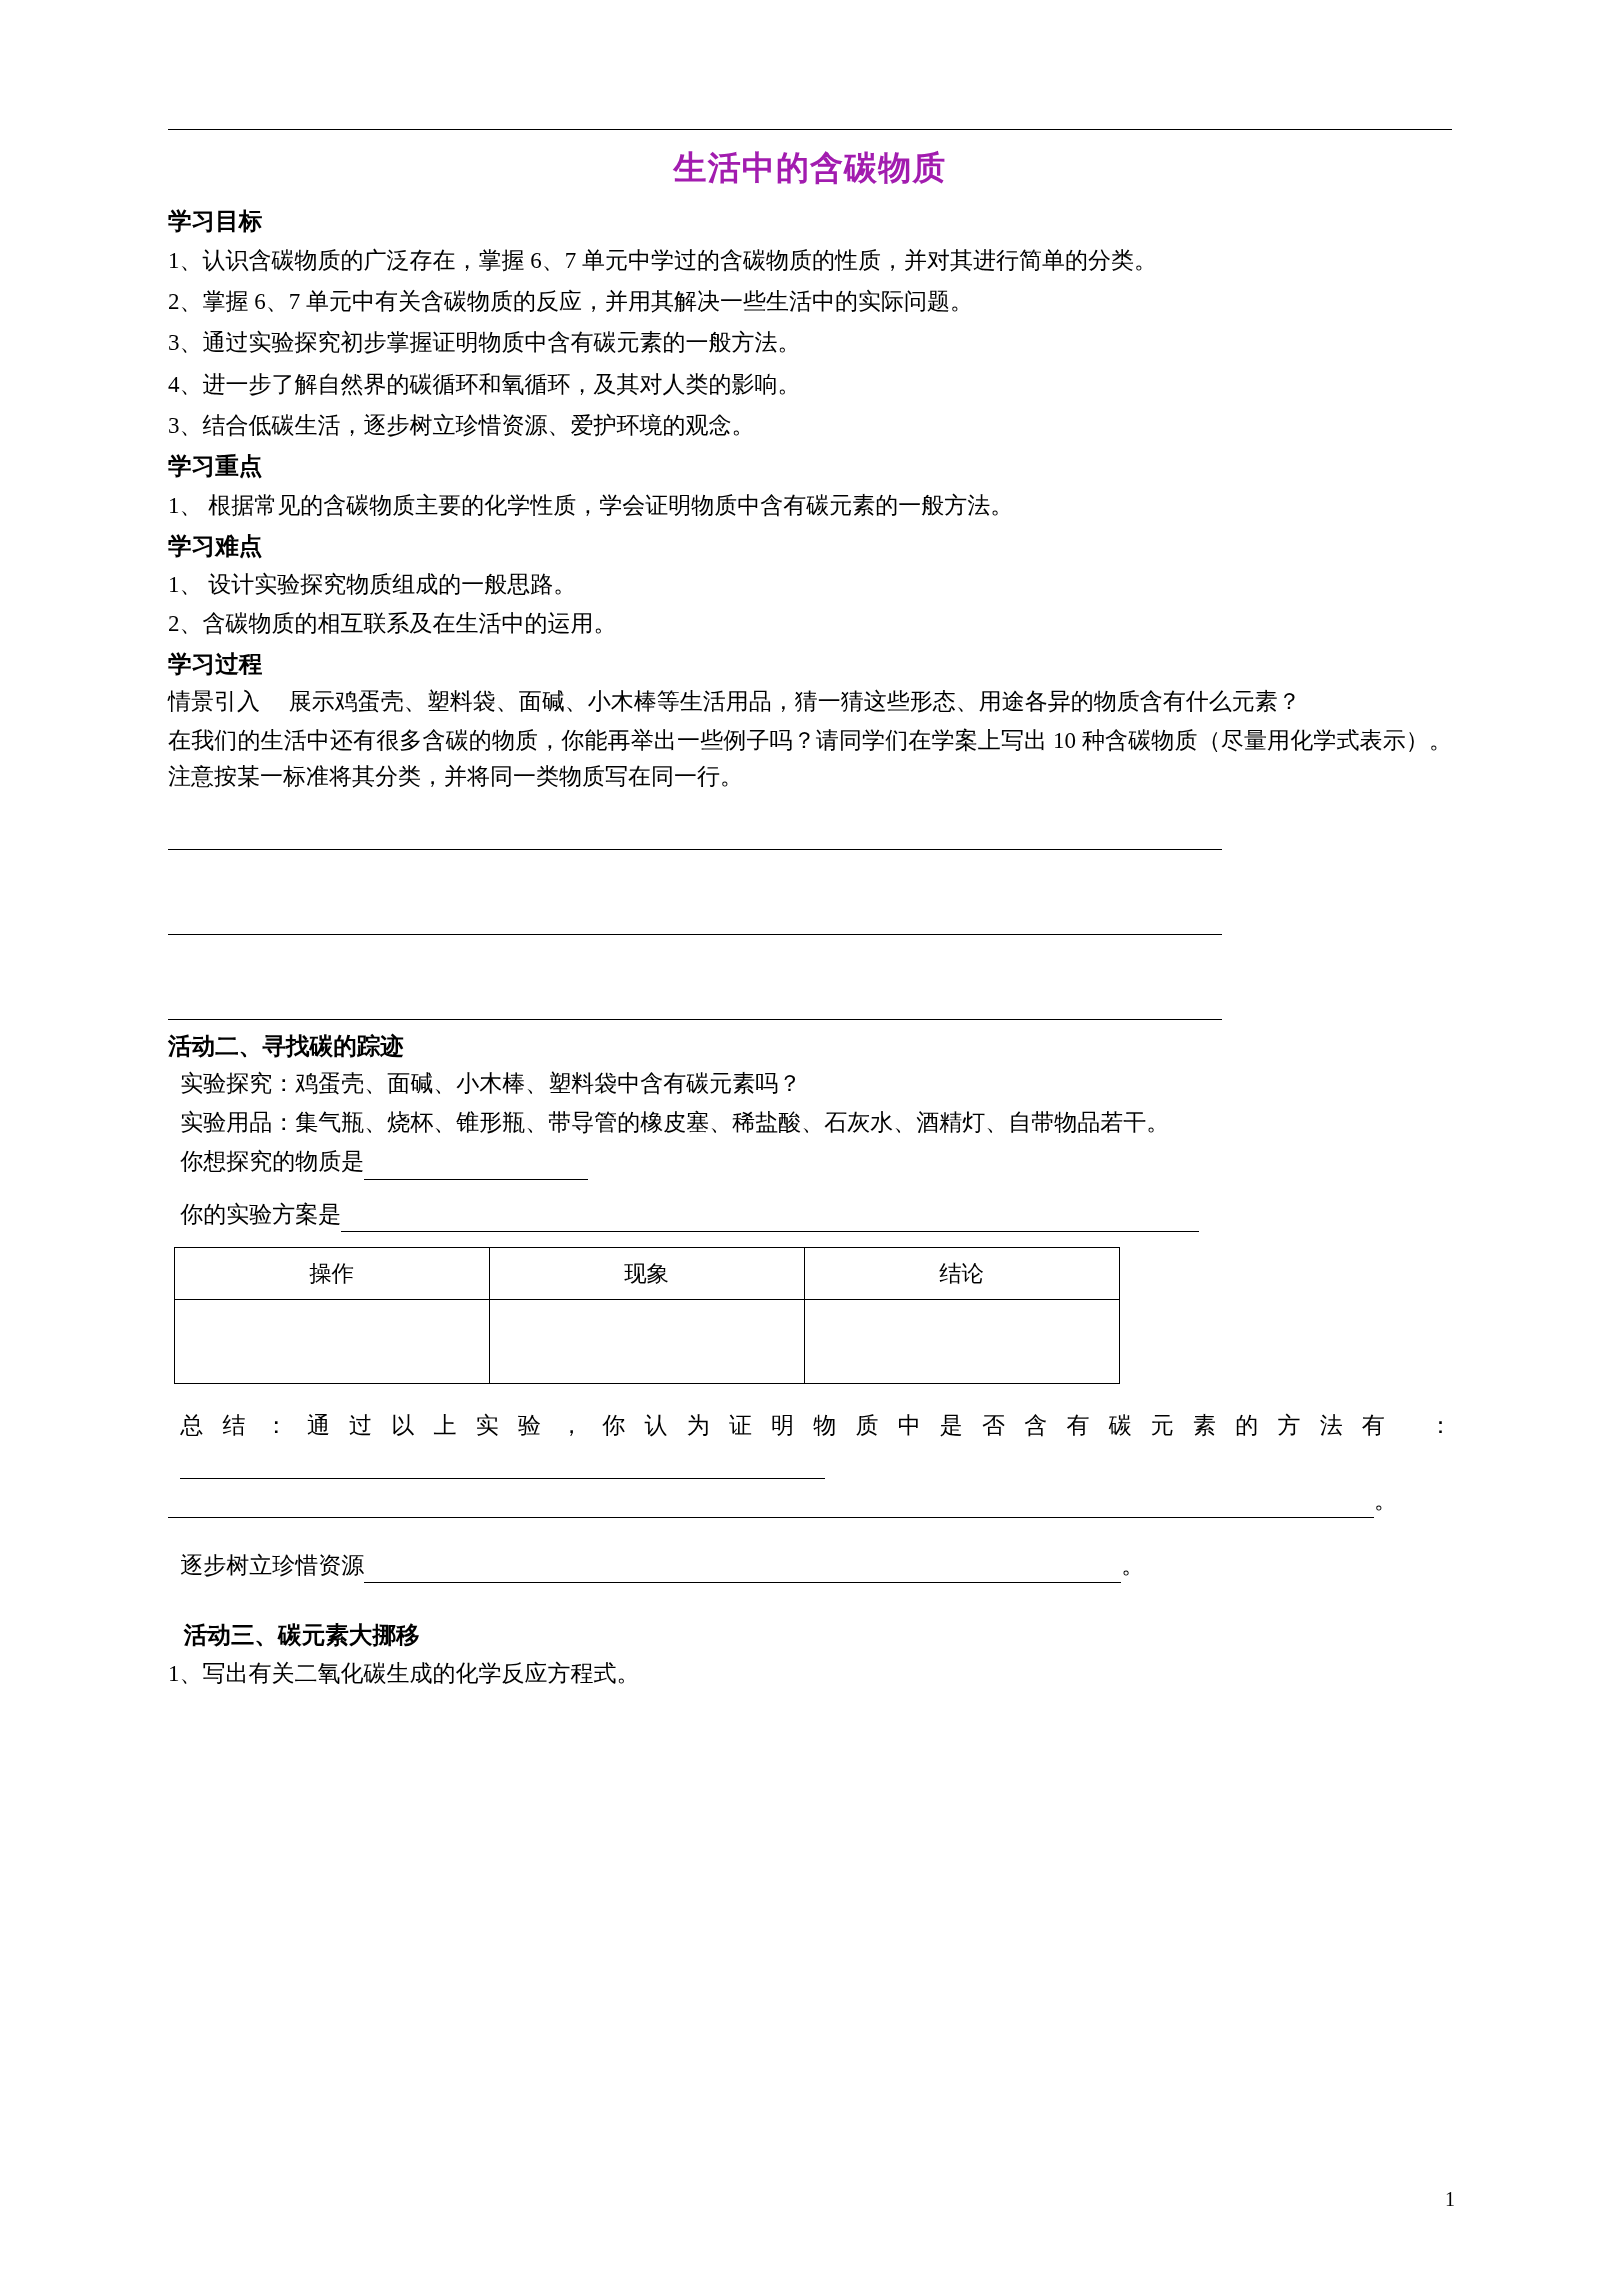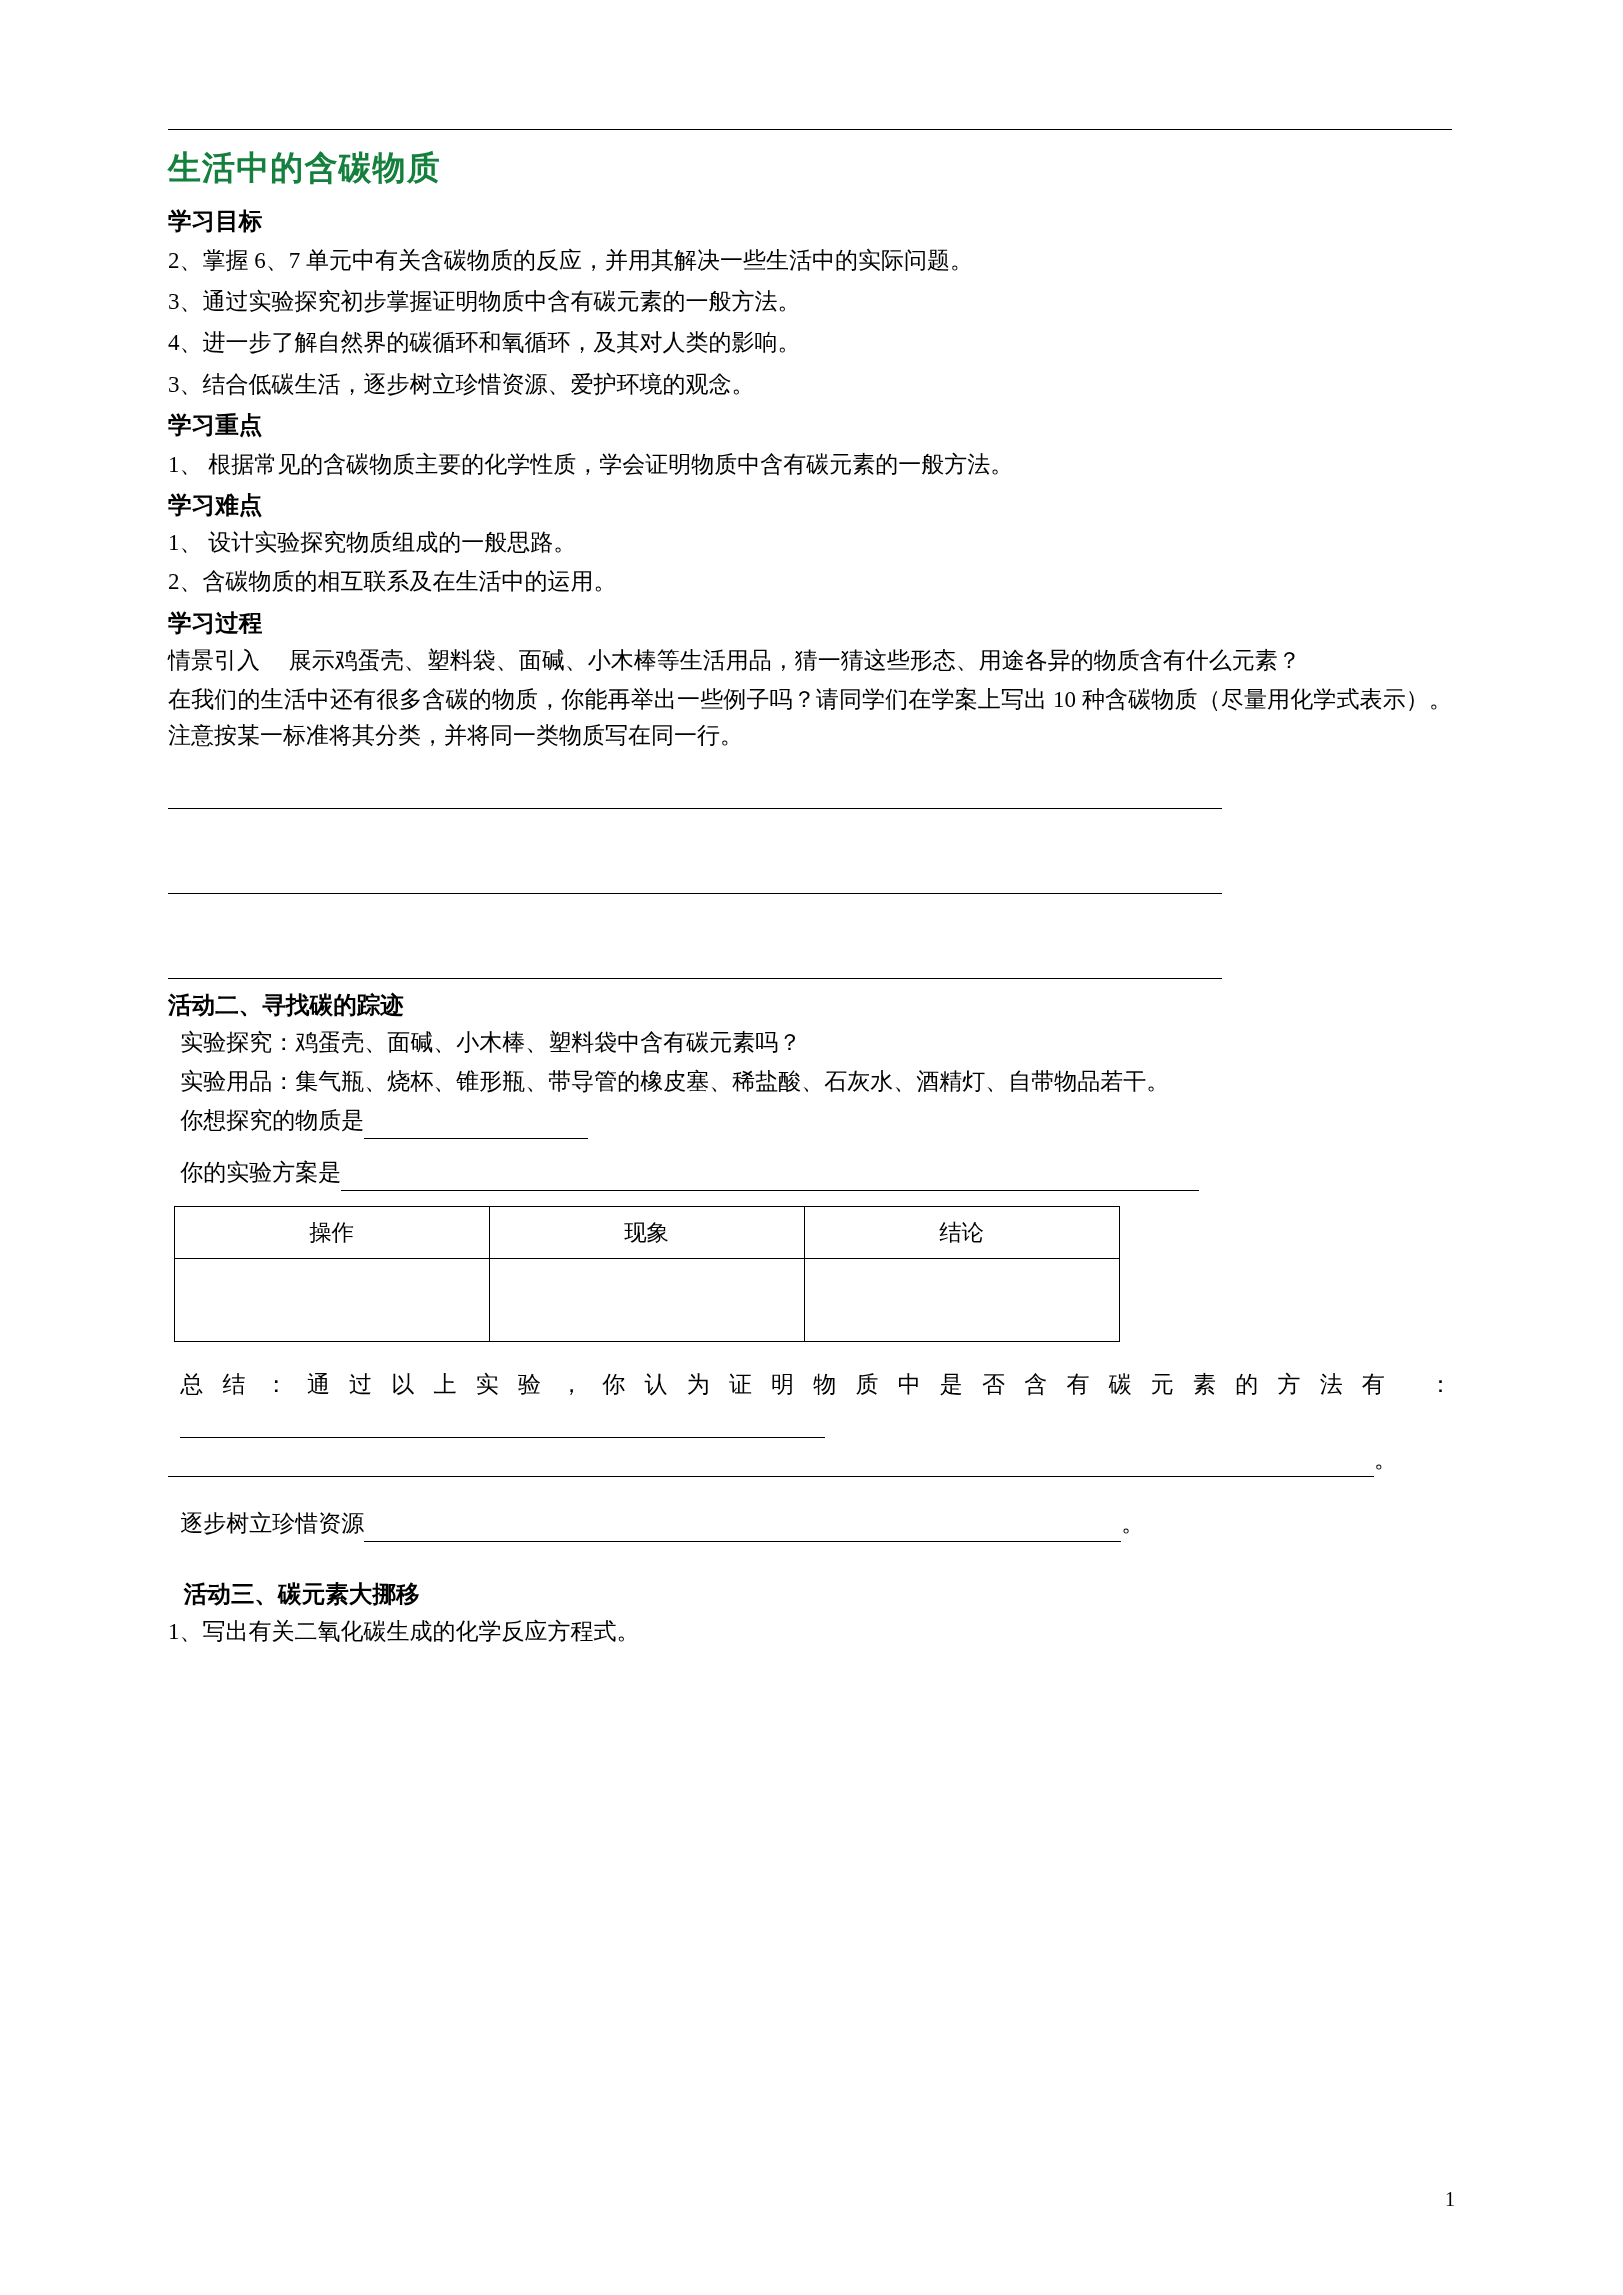--- a/index.html
+++ b/index.html
@@ -25,22 +25,22 @@
     left: 168px;
     top: 129px;
     width: 1284px;
   }
   .top-rule {
     border-top: 1.7px solid #000;
     width: 1284px;
     margin: 0 0 15.7px 0;
   }
   .doc-title {
-    text-align: left;
-    color: #15803d;
+    text-align: center;
+    color: #a21caf;
     font-size: 33px;
     font-weight: bold;
     letter-spacing: 1.1px;
     margin: 11.2px 0 14.6px 0;
     font-family: "Liberation Sans", "DejaVu Sans", sans-serif;
   }
   .h-sec {
     font-size: 23.6px;
     font-weight: bold;
     margin: 6.7px 0 4.5px 0;
@@ -112,20 +112,21 @@
 <body>
 
 <div class="page">
   <div class="content">
 
     <div class="top-rule"></div>
 
     <div class="doc-title">生活中的含碳物质</div>
 
     <div class="h-sec">学习目标</div>
+    <div class="p">1、认识含碳物质的广泛存在，掌握 6、7 单元中学过的含碳物质的性质，并对其进行简单的分类。</div>
     <div class="p">2、掌握 6、7 单元中有关含碳物质的反应，并用其解决一些生活中的实际问题。</div>
     <div class="p">3、通过实验探究初步掌握证明物质中含有碳元素的一般方法。</div>
     <div class="p">4、进一步了解自然界的碳循环和氧循环，及其对人类的影响。</div>
     <div class="p">3、结合低碳生活，逐步树立珍惜资源、爱护环境的观念。</div>
 
     <div class="h-sec">学习重点</div>
     <div class="p">1、 根据常见的含碳物质主要的化学性质，学会证明物质中含有碳元素的一般方法。</div>
 
     <div class="h-sec">学习难点</div>
     <div class="p tight">1、 设计实验探究物质组成的一般思路。</div>

